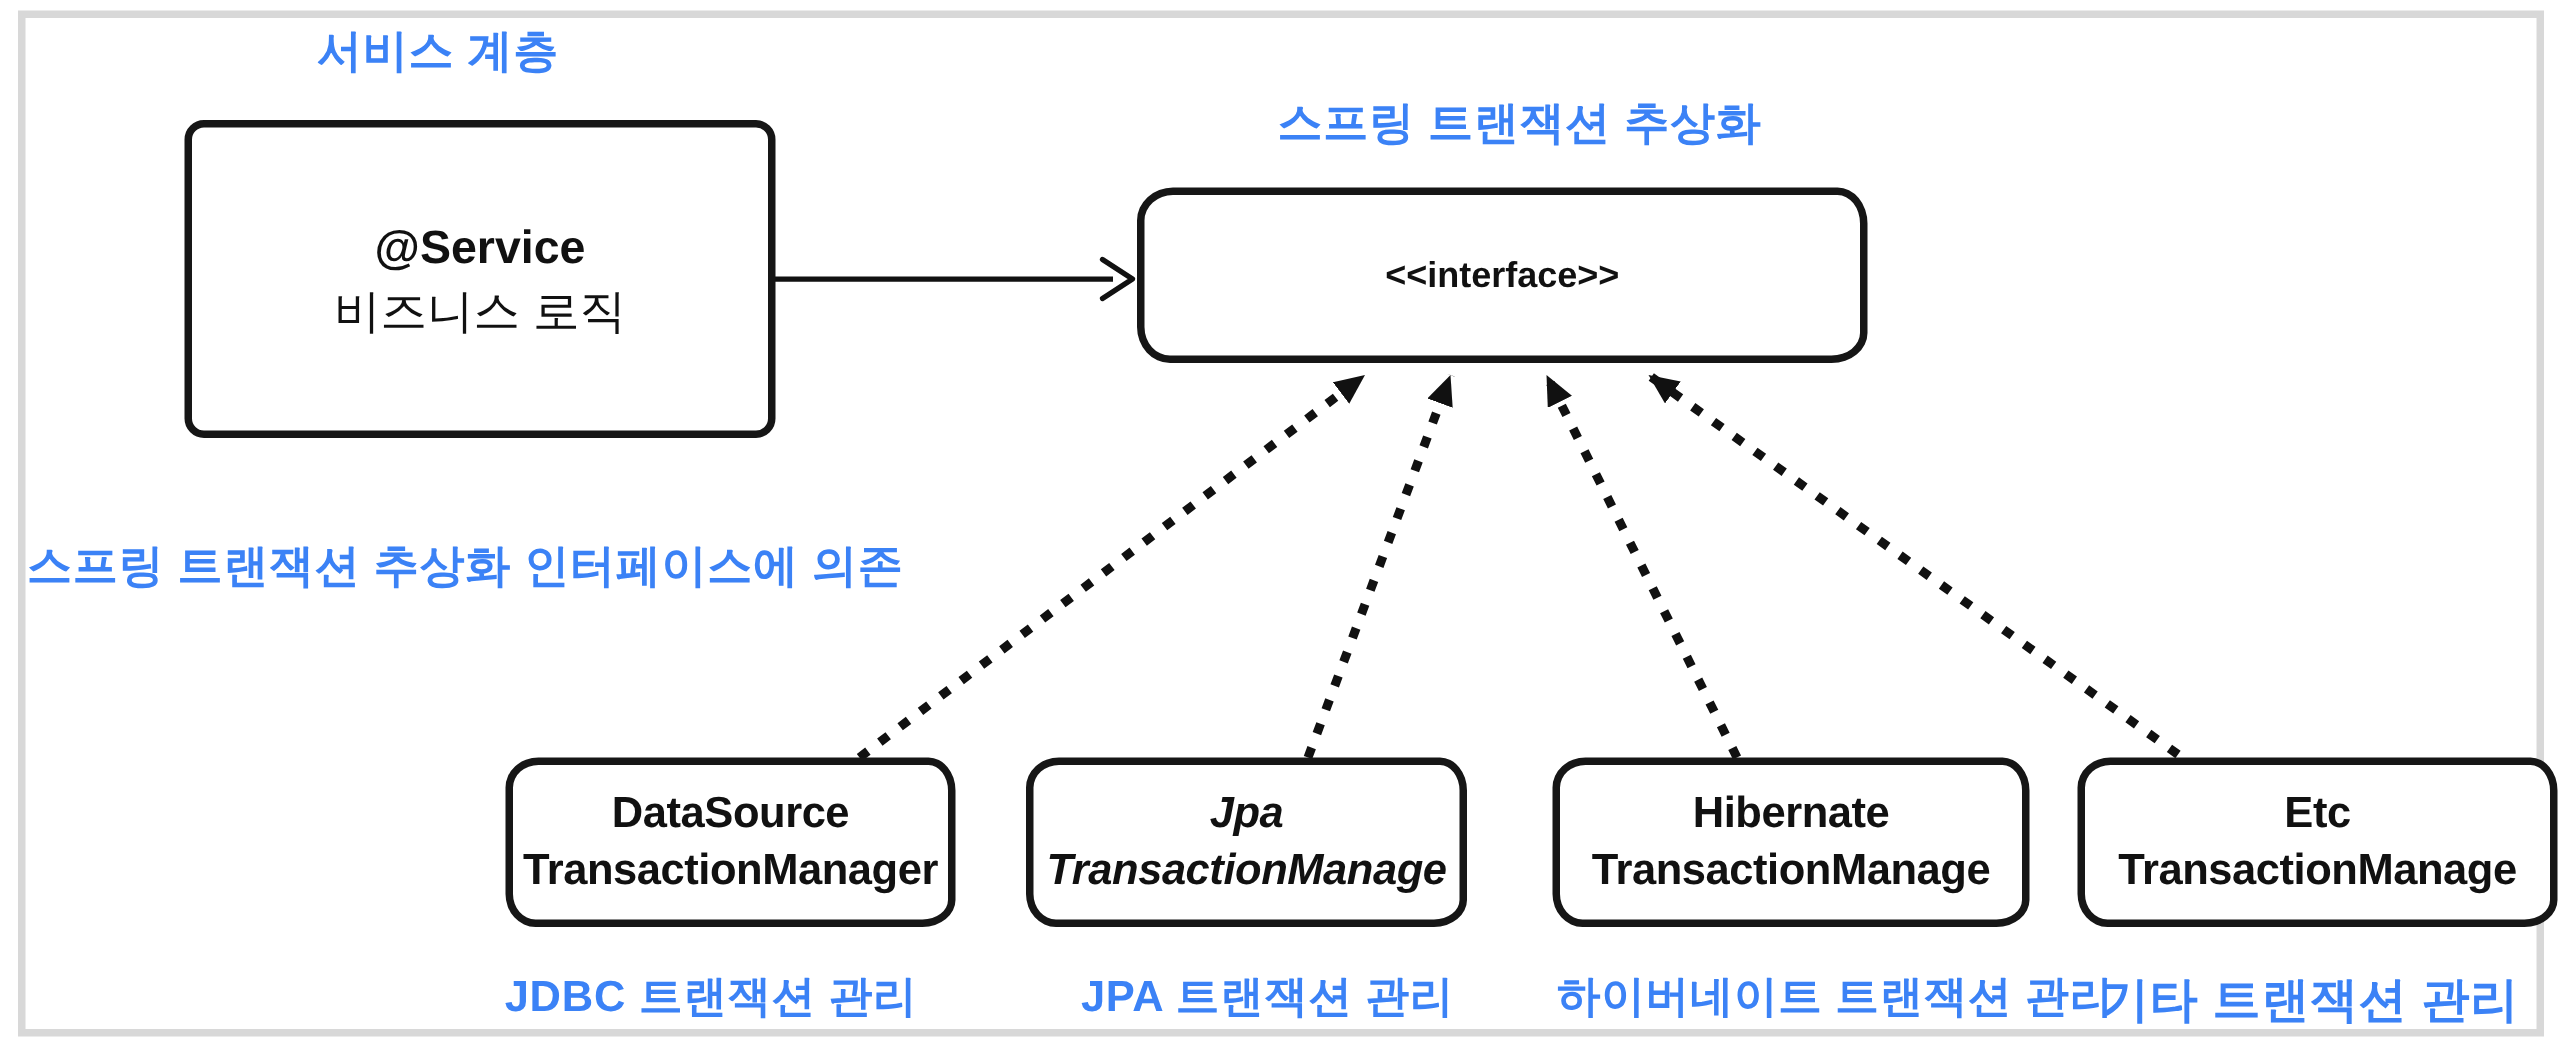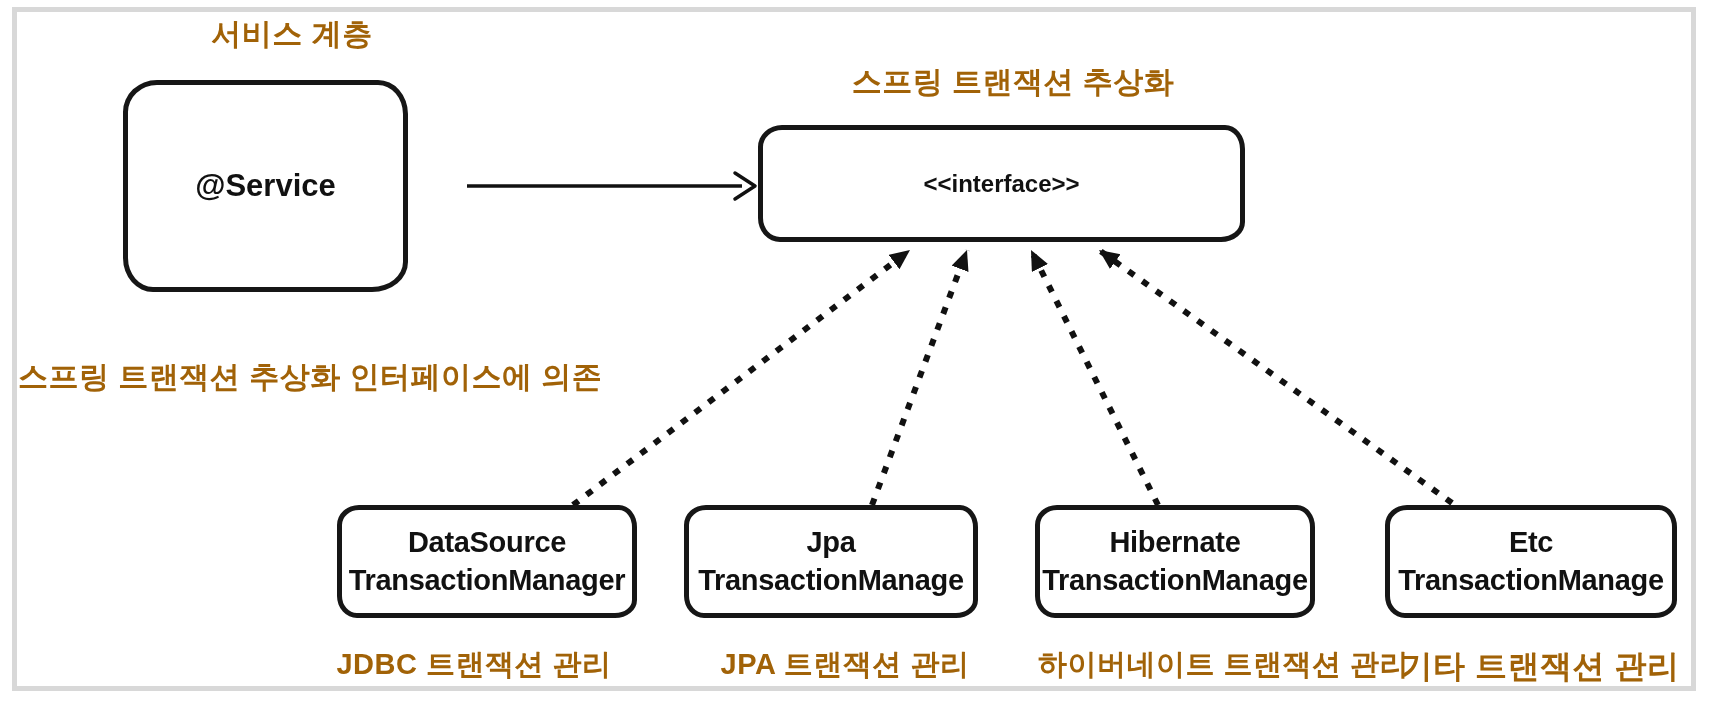--- a/index.html
+++ b/index.html
@@ -12,21 +12,21 @@
     overflow: hidden;
   }
   .frame {
     position: absolute;
     left: 12px; top: 7px;
     width: 1674px; height: 674px;
     border: 5px solid #d8d8d8;
   }
   .gray-label {
     position: absolute;
-    color: #a16207;
+    color: #3b82f6;
     font-weight: bold;
     font-size: 30px;
     letter-spacing: 0.5px;
     white-space: nowrap;
   }
   .centered { text-align: center; }
   .node {
     position: absolute;
     box-sizing: border-box;
     background: #ffffff;
@@ -77,41 +77,42 @@
 
     <path d="M467 186 H742" stroke="#111111" stroke-width="3.5" fill="none"></path>
     <path d="M735 173 L755 186 L735 199" stroke="#111111" stroke-width="3.5" fill="none" stroke-linecap="round" stroke-linejoin="round"></path>
 
     <line x1="573" y1="505" x2="910" y2="250" stroke="#111111" stroke-width="6" stroke-dasharray="7 10" marker-end="url(#triHead)"></line>
     <line x1="872" y1="505" x2="967" y2="250" stroke="#111111" stroke-width="6" stroke-dasharray="7 10" marker-end="url(#triHead)"></line>
     <line x1="1158" y1="505" x2="1031" y2="250" stroke="#111111" stroke-width="6" stroke-dasharray="7 10" marker-end="url(#triHead)"></line>
     <line x1="1452" y1="503" x2="1099" y2="250" stroke="#111111" stroke-width="6" stroke-dasharray="7 10" marker-end="url(#triHead)"></line>
   </svg>
 
-  <div class="node node-service service-text" style="left:123px; top:80px; width:285px; height:212px;">
+  <div class="node node-service service-text" style="left:123px; top:80px; width:394px; height:212px;border-radius:13px;">
     <div class="line-bold">@Service</div>
+    <div>비즈니스 로직</div>
   </div>
 
   <div class="node node-interface" style="left:758px; top:125px; width:487px; height:117px;">
     <div class="iface-stereo">&lt;&lt;interface&gt;&gt;</div>
   </div>
 
   <div class="node node-impl impl-text" style="left:337px; top:505px; width:300px; height:113px;">
     <div>DataSource</div>
     <div>TransactionManager</div>
   </div>
-  <div class="node node-impl impl-text" style="left:684px; top:505px; width:294px; height:113px;">
+  <div class="node node-impl impl-text" style="left:684px; top:505px; width:294px; height:113px;font-style:italic;">
     <div>Jpa</div>
     <div>TransactionManage</div>
   </div>
-  <div class="node node-impl impl-text" style="left:1035px; top:505px; width:280px; height:113px;">
+  <div class="node node-impl impl-text" style="left:1035px; top:505px; width:318px; height:113px;">
     <div>Hibernate</div>
     <div>TransactionManage</div>
   </div>
-  <div class="node node-impl impl-text" style="left:1385px; top:505px; width:292px; height:113px;align-items:center;">
+  <div class="node node-impl impl-text" style="left:1385px; top:505px; width:320px; height:113px;align-items:center;">
     <div>Etc</div>
     <div>TransactionManage</div>
   </div>
 
   <div class="gray-label centered" style="left:324px; top:645px; width:300px; font-size:29px;">JDBC 트랜잭션 관리</div>
   <div class="gray-label centered" style="left:695px; top:645px; width:300px; font-size:29px;">JPA 트랜잭션 관리</div>
   <div class="gray-label centered" style="left:1038px; top:645px; width:306px; font-size:29px;">하이버네이트 트랜잭션 관리</div>
   <div class="gray-label centered" style="left:1390px; top:645px; width:300px; font-size:32px;">기타 트랜잭션 관리</div>
 
 </div>

